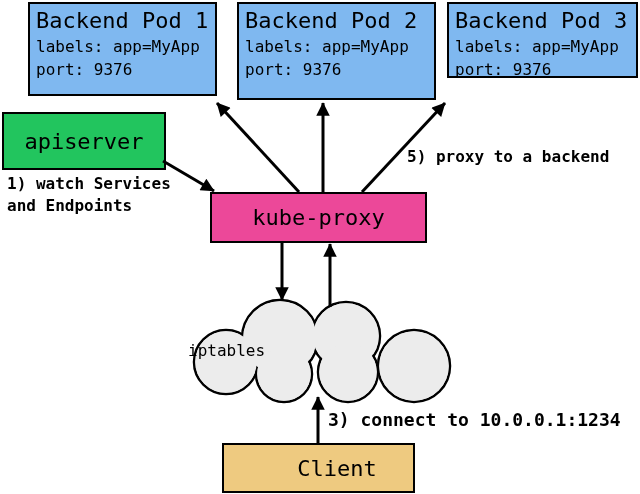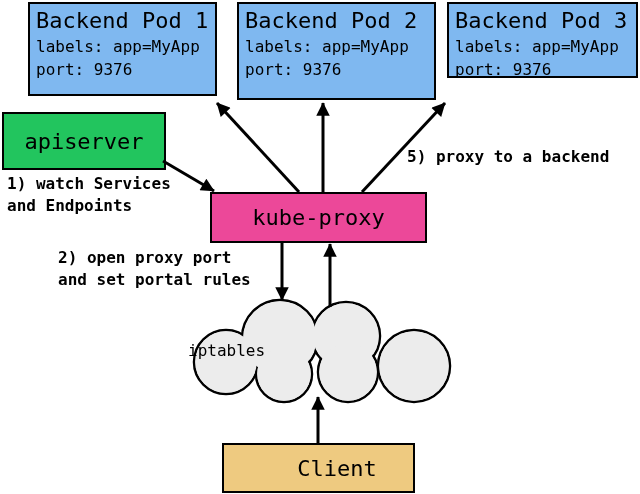--- a/index.html
+++ b/index.html
@@ -85,22 +85,21 @@
   </div>
   <div class="box node" id="kube-proxy">
     <div class="title">kube-proxy</div>
   </div>
   <div class="box node" id="client">
     <div class="title">Client</div>
   </div>
 
   <div class="ann" id="ann1">1) watch Services
 and Endpoints</div>
-  <div class="ann" id="ann2">2) open proxy port
-and set portal rules</div>
+  <div class="ann" id="ann3">3) connect to 10.0.0.1:1234</div>
   <div class="ann" id="ann5">5) proxy to a backend</div>
 
   <svg id="arrows" width="640" height="494" viewBox="0 0 640 494">
     <defs>
       <marker id="ah" viewBox="0 0 10 10" refX="9.5" refY="5" markerWidth="5.5" markerHeight="4.5" orient="auto">
         <path d="M0,0 L10,5 L0,10 z" fill="#000"></path>
       </marker>
     </defs>
     <g stroke="#000" stroke-width="3" fill="none">
       <line x1="163" y1="161" x2="214" y2="191" marker-end="url(#ah)"></line>

